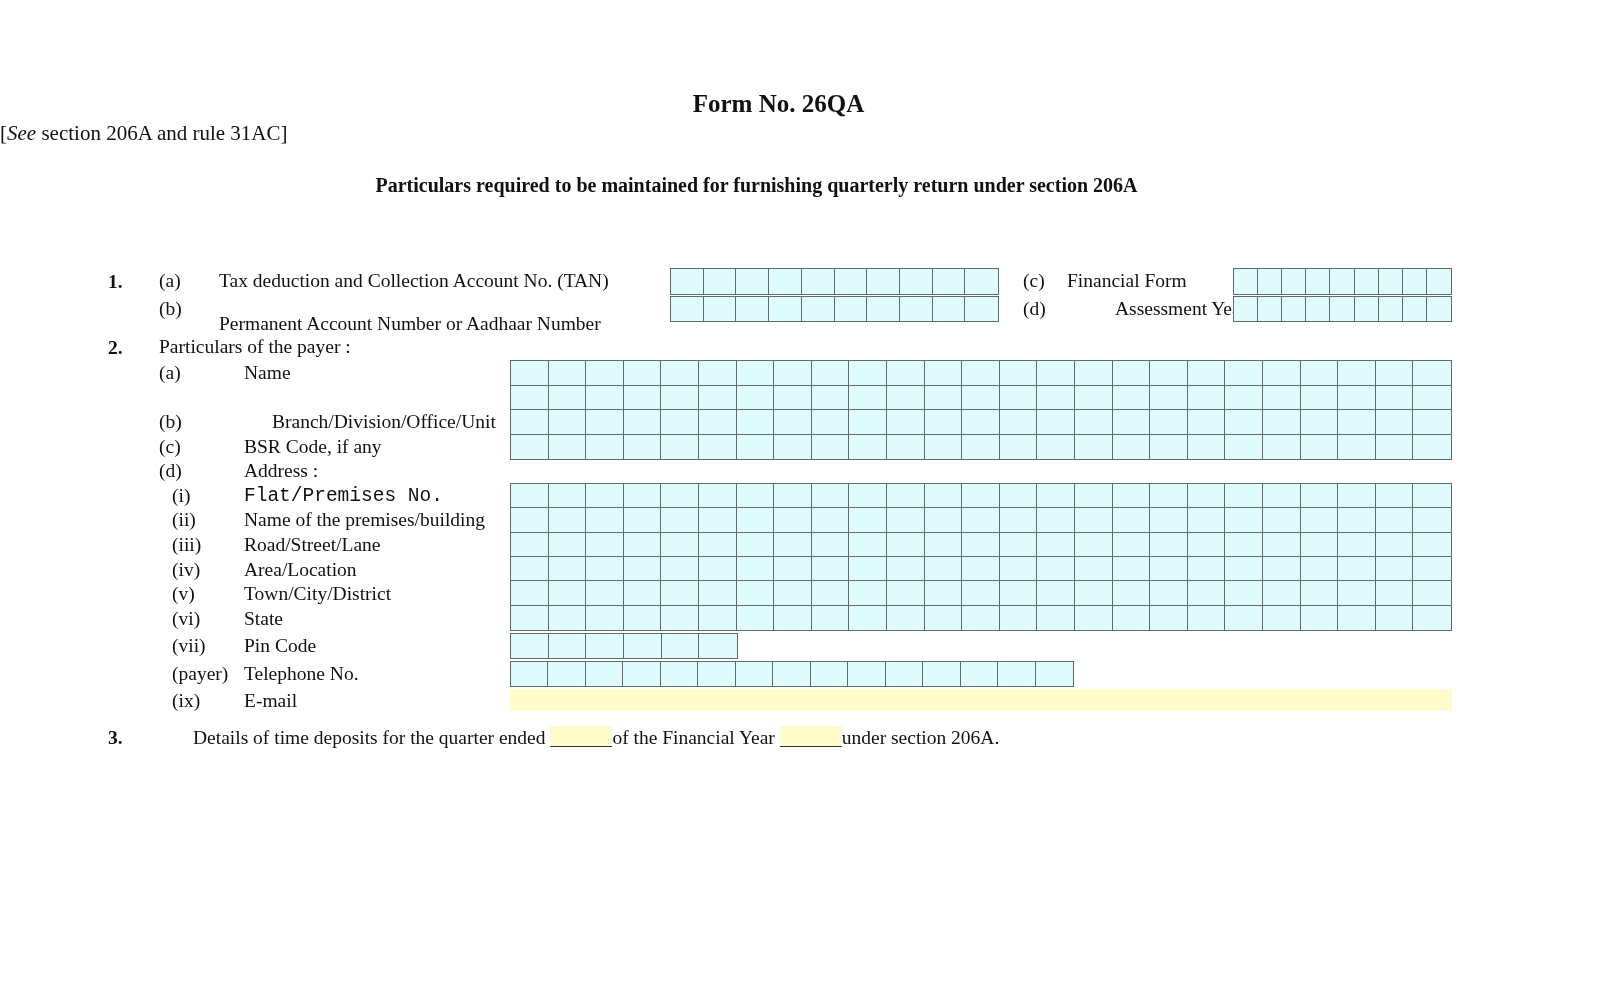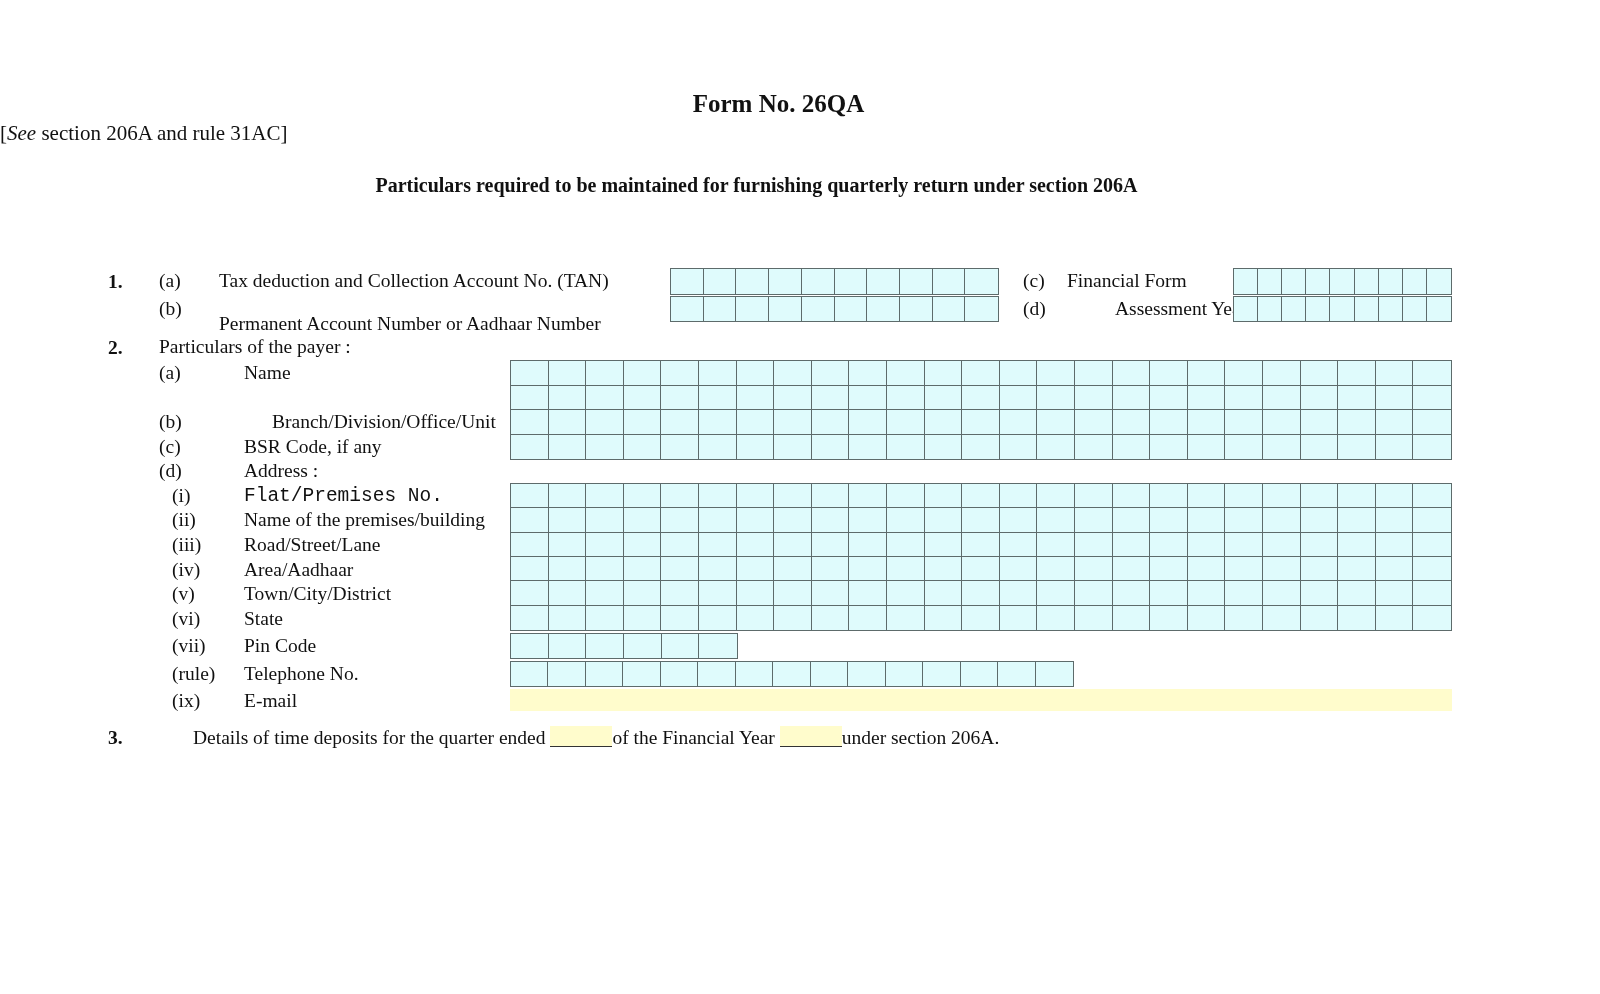--- a/index.html
+++ b/index.html
@@ -92,28 +92,28 @@
 <div class="abs txt" style="left:159px; top:460px;">(d)</div>
 <div class="abs txt" style="left:244px; top:460px;">Address :</div>
 
 <div class="abs txt" style="left:172px; top:485px;">(i)</div>
 <div class="abs txt" style="left:244px; top:485px;font-family:Liberation Mono, monospace;">Flat/Premises No.</div>
 <div class="abs txt" style="left:172px; top:509px;">(ii)</div>
 <div class="abs txt" style="left:244px; top:509px;">Name of the premises/building</div>
 <div class="abs txt" style="left:172px; top:534px;">(iii)</div>
 <div class="abs txt" style="left:244px; top:534px;">Road/Street/Lane</div>
 <div class="abs txt" style="left:172px; top:559px;">(iv)</div>
-<div class="abs txt" style="left:244px; top:559px;">Area/Aadhaar</div>
+<div class="abs txt" style="left:244px; top:559px;">Area/Location</div>
 <div class="abs txt" style="left:172px; top:583px;">(v)</div>
 <div class="abs txt" style="left:244px; top:583px;">Town/City/District</div>
 <div class="abs txt" style="left:172px; top:608px;">(vi)</div>
 <div class="abs txt" style="left:244px; top:608px;">State</div>
 <div class="abs txt" style="left:172px; top:635px;">(vii)</div>
 <div class="abs txt" style="left:244px; top:635px;">Pin Code</div>
-<div class="abs txt" style="left:172px; top:663px;">(rule)</div>
+<div class="abs txt" style="left:172px; top:663px;">(payer)</div>
 <div class="abs txt" style="left:244px; top:663px;">Telephone No.</div>
 <div class="abs txt" style="left:172px; top:690px;">(ix)</div>
 <div class="abs txt" style="left:244px; top:690px;">E-mail</div>
 
 <div class="grid" id="g-payer" style="left: 510px; top: 360px; width: 942px; height: 100px; grid-template-columns: repeat(25, 1fr); grid-template-rows: repeat(4, 1fr);">
     <div class="c"></div>
     <div class="c"></div>
     <div class="c"></div>
     <div class="c"></div>
     <div class="c"></div>

